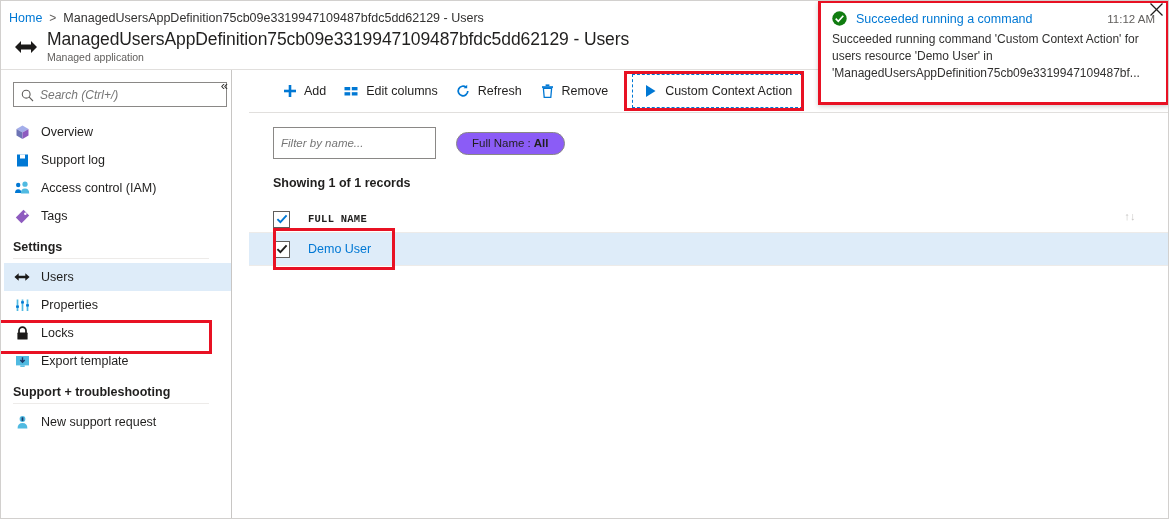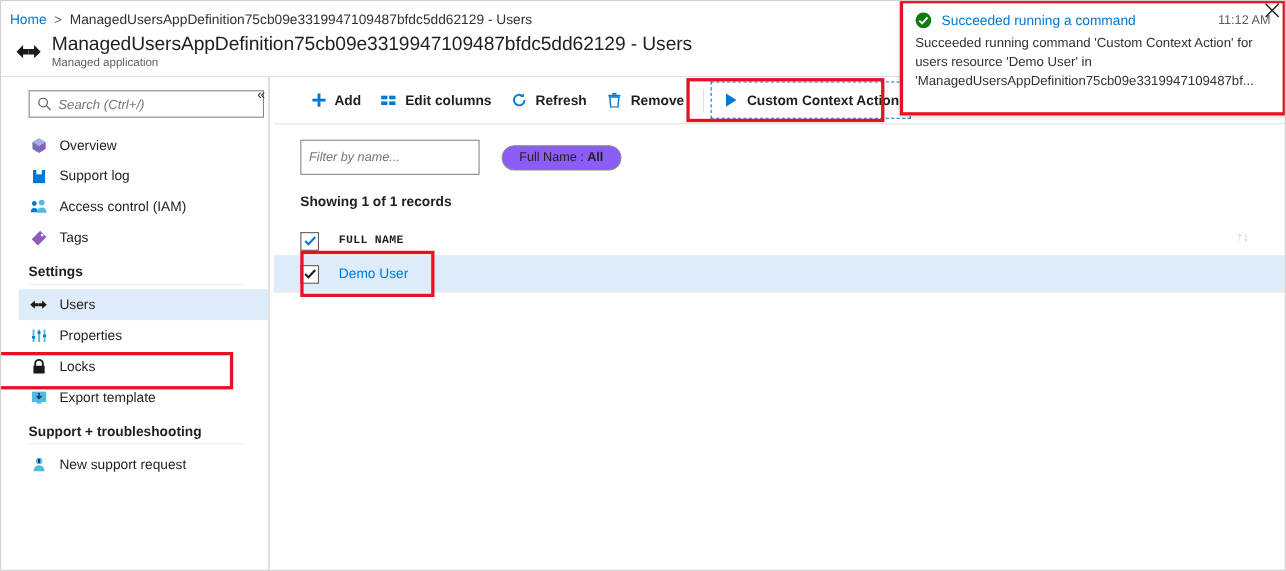--- a/index.html
+++ b/index.html
@@ -36,21 +36,21 @@
   }
   .title-text .subtitle { font-size: 10.5px; color: #605e5c; margin-top: 1px; }
 
   .hdr-rule {
     position: absolute; left: 0; top: 69px; width: 1169px;
     height: 1px; background: #e1dfdd;
   }
 
   
   .leftnav {
-    position: absolute; left: 17px; top: 70px; width: 228px; height: 449px;
+    position: absolute; left: 4px; top: 70px; width: 228px; height: 449px;
     background: #fff; border-right: 1px solid #c8c6c4;
   }
   .search-wrap { padding: 12px 22px 0 9px; position: relative; }
   .search-box {
     width: 214px; height: 25px; border: 1px solid #8a8886; background: #fff;
     display: flex; align-items: center; padding-left: 7px;
   }
   .search-glyph { width: 13px; height: 13px; flex: none; margin-right: 6px; }
   .search-ph { font-size: 12px; color: #767676; font-style: italic; }
   .collapse-chevron {
@@ -77,21 +77,21 @@
     height: 1px; background: #edebe9; margin: 0 22px 4px 9px;
   }
 
   
   .content {
     position: absolute; left: 249px; top: 70px;
     width: 920px; height: 449px; background: #fff;
   }
   .cmdbar {
     height: 42px; display: flex; align-items: center;
-    padding-left: 24px; position: relative; font-weight: bold;
+    padding-left: 24px; position: relative;
   }
   .cmd {
     display: flex; align-items: center; height: 30px;
     padding: 0 9px; cursor: pointer; font-size: 12.5px; color: #201f1e;
     white-space: nowrap;
   }
   .cmd-ico {
     width: 15px; height: 15px; margin-right: 7px; flex: none;
     display: flex; align-items: center; justify-content: center;
   }

